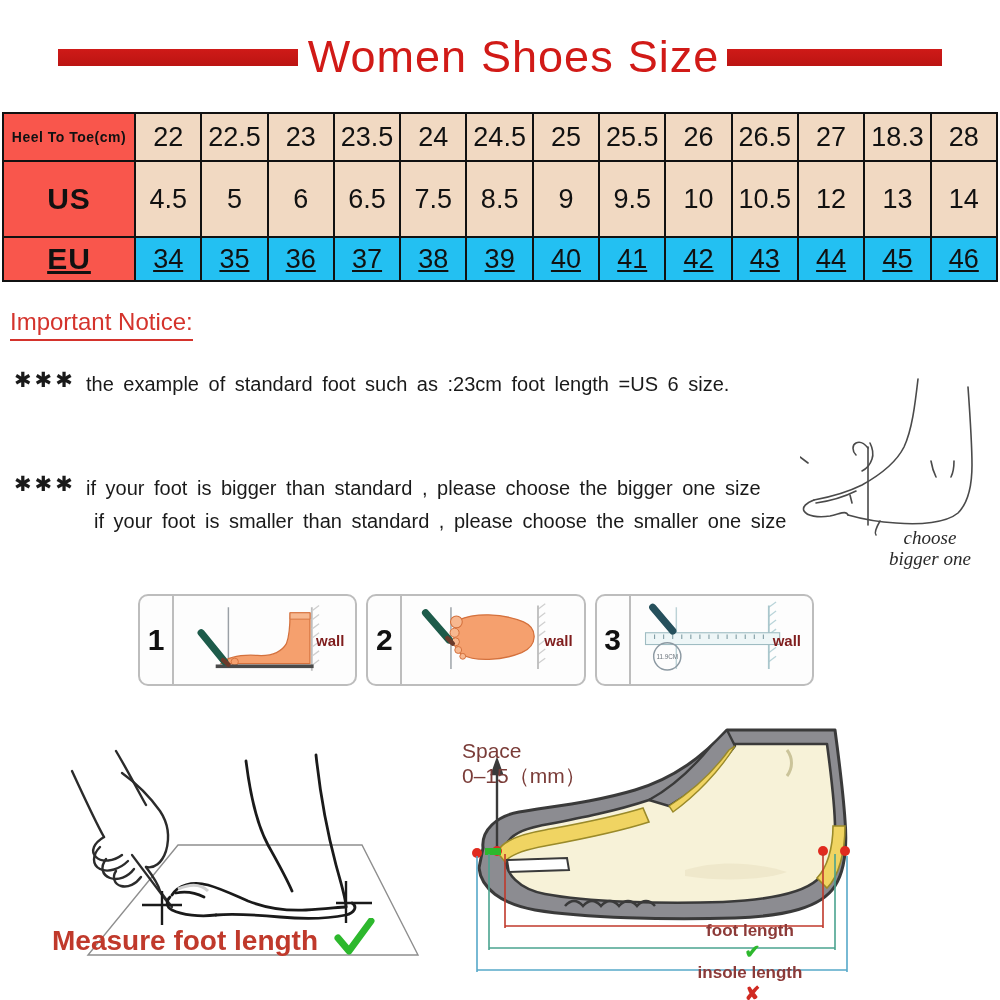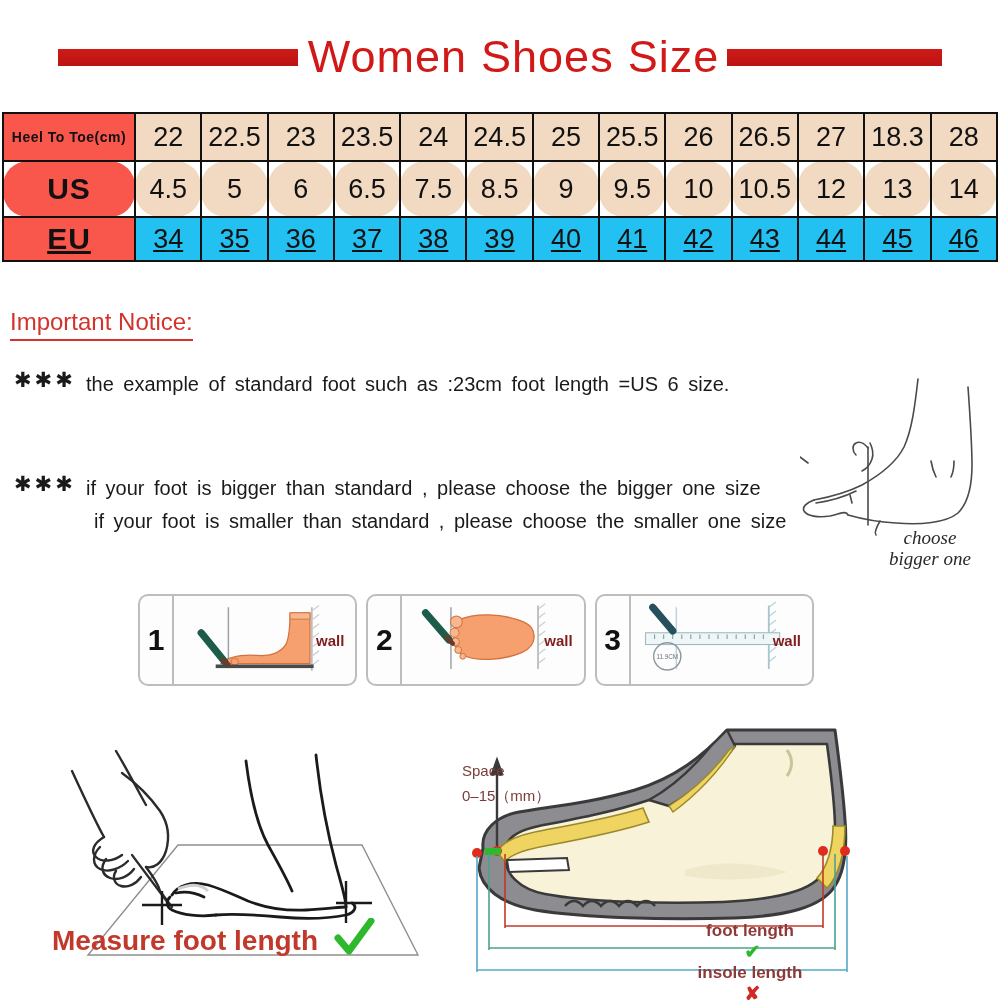--- a/index.html
+++ b/index.html
@@ -44,21 +44,21 @@
     font-family: "Liberation Sans", sans-serif;
   }
   .rowhead {
     background: #f9564c; width: 132px; color:#1a1a1a; font-weight: 700;
   }
   .rowhead.small { font-size: 14px; letter-spacing: 0.5px; }
   .rowhead.big   { font-size: 30px; letter-spacing: 1px; }
   .cell-tan  { background: #f1d9c2; font-size: 27px; height: 62px; }
   .cell-blue { background: #23c0f2; font-size: 27px; height: 62px; }
   .r1 td { height: 48px; margin-top: 25px; }
-  .r2 td { height: 56px; border-radius: 25px; }
+  .r2 td { height: 76px; }
   .r3 td { height: 44px; text-decoration: underline; }
 
   
   .notice-title {
     position: absolute; left: 10px; top: 308px;
     color: #d4332c; font-size: 24px;
     border-bottom: 2px solid #d4332c; padding-bottom: 3px;
     font-family: "Liberation Sans", sans-serif;
   }
   .notice-block { position: absolute; left: 8px; color: #1a1a1a; }
@@ -107,22 +107,22 @@
   .measure-cap {
     position: absolute; left: 52px; top: 925px;
     font-size: 28px; font-weight: 700; color: #c0392b;
     white-space: nowrap;
   }
   .measure-check { position: absolute; left: 333px; top: 918px; }
 
   
   .shoe-art { position: absolute; left: 435px; top: 720px; width: 565px; height: 275px; }
   .space-label {
-    position: absolute; left: 462px; top: 758px;
-    font-size: 15px; color: #7a3c38; line-height: 25px; white-space: nowrap;
+    position: absolute; left: 462px; top: 738px;
+    font-size: 21px; color: #7a3c38; line-height: 25px; white-space: nowrap;
   }
   .len-labels {
     position: absolute; left: 600px; top: 920px; width: 300px;
     font-size: 17px; font-weight: 700; color: #8c3a38; line-height: 21px;
   }
   .len-labels div { display: flex; align-items: center; white-space: nowrap; flex-direction: column; }
   .mark { margin-left: 5px; font-size: 19px; font-weight: 700; }
   .mark.ok { color: #2db82d; }
   .mark.no { color: #d02a22; }
 </style>

